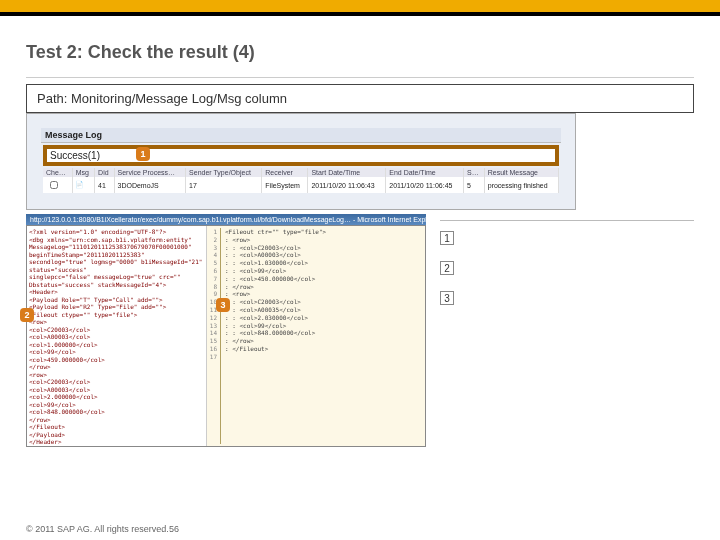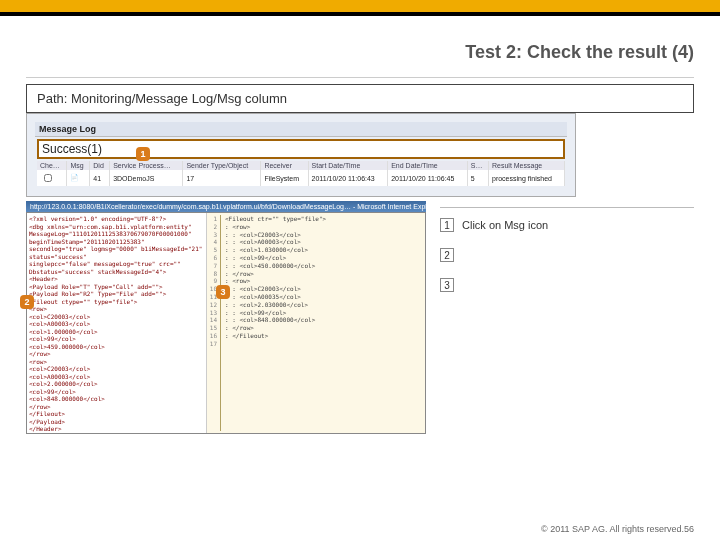--- a/index.html
+++ b/index.html
@@ -1,47 +1,47 @@
 <!DOCTYPE html>
 <html><head>
 <meta charset="utf-8">
 <style>
   * { box-sizing: border-box; }
   body { margin: 0; font-family: Arial, sans-serif; background: #fff; width: 720px; height: 540px; position: relative; }
   .top-bar { height: 12px; background: #f0ab00; width: 100%; }
   .top-border { height: 4px; background: #000; width: 100%; }
   .slide { padding: 20px 26px 0 26px; }
-  .title { font-size: 18px; font-weight: bold; color: #555; margin: 6px 0 14px 0; text-align: right; }
+  .title { font-size: 18px; font-weight: bold; color: #555; margin: 6px 0 14px 0; }
   .hr-top { height: 1px; background: #ccc; margin-bottom: 6px; }
   .path-box { border: 1px solid #444; padding: 6px 10px; font-size: 13px; color: #333; }
   .content { display: flex; flex-direction: column; }
   .msg-log-row {  }
-  .msg-log-box { background: #eaeef5; border: 1px solid #aaa; font-size: 8px; color: #222; padding: 8px; width: 550px; }
+  .msg-log-box { background: #eaeef5; border: 1px solid #aaa; font-size: 8px; color: #222; padding: 14px; width: 550px; }
   .msg-header { background: #dde3ee; border-bottom: 1px solid #bbb; padding: 2px 4px; font-weight: bold; font-size: 9px; }
-  .msg-success { background: #fff; border: 2px solid #a16207; margin: 2px; padding: 1px 3px; font-size: 12px; }
+  .msg-success { background: #fff; border: 4px solid #a16207; margin: 2px; padding: 1px 3px; font-size: 10px; }
   .msg-table { background: #fff; margin: 2px; }
   .msg-table table { border-collapse: collapse; font-size: 7px; width: 100%; }
   .msg-table th, .msg-table td { border-right: 1px solid #ddd; padding: 1px 3px; text-align: left; white-space: nowrap; }
   .msg-table th { background: #e8e8f0; font-weight: normal; color: #445; }
   .marker { position: absolute; width: 14px; height: 14px; background: #d97b1a; color: #fff; border-radius: 4px; font-size: 9px; font-weight: bold; display: flex; align-items: center; justify-content: center; z-index: 10; }
   .lower { display: flex; gap: 4px; margin-top: 4px; }
   .ie-window { width: 400px; }
   .ie-title { background: linear-gradient(#3c6aa0,#5a8ac0); color: #fff; font-size: 7px; padding: 2px 4px; white-space: nowrap; overflow: hidden; }
   .ie-body { border: 1px solid #888; background: #fff; }
   .xml-pane { display: flex; height: 220px; }
   .xml-left { width: 180px; border-right: 1px solid #ccc; overflow: hidden; font-family: monospace; font-size: 6px; color: #800000; line-height: 1.25; padding: 2px; }
   .xml-right { flex: 1; background: #fdf8e6; overflow: hidden; font-family: monospace; font-size: 6px; line-height: 1.3; padding: 2px; display: flex; }
   .gutter { width: 12px; color: #888; text-align: right; padding-right: 3px; border-right: 1px solid #b0a060; }
   .code { flex: 1; padding-left: 4px; color: #444; }
   .hr-mid { height: 1px; background: #bbb; margin: 6px 0; }
   .right-side { flex: 1; padding-left: 10px; }
   .step-row { display: flex; gap: 8px; font-size: 11px; color: #333; margin-bottom: 12px; padding-top: 4px; }
   .step-num { width: 14px; height: 14px; border: 1px solid #888; font-size: 10px; display: flex; align-items: center; justify-content: center; color: #333; flex: 0 0 auto; }
   .step-text { flex: 1; line-height: 1.3; }
-  .footer { position: absolute; bottom: 6px; left: 26px; right: 26px; display: flex; justify-content: flex-end; font-size: 9px; color: #666; }
+  .footer { position: absolute; bottom: 6px; left: 26px; right: 26px; display: flex; justify-content: flex-start; font-size: 9px; color: #666; }
 </style>
 </head>
 <body>
 
 <div class="top-bar"></div>
 <div class="top-border"></div>
 
 <div class="slide">
   <div class="title">Test 2: Check the result (4)</div>
   <div class="hr-top"></div>
@@ -162,21 +162,20 @@
           </div>
         </div>
         <div class="marker" style="left:-6px; top:94px;">2</div>
         <div class="marker" style="left:190px; top:84px;">3</div>
       </div>
 
       <div class="right-side">
         <div class="hr-mid"></div>
         <div class="step-row">
           <div class="step-num">1</div>
-          <div class="step-text">Click on Msg icon</div>
         </div>
         <div class="step-row">
           <div class="step-num">2</div>
         </div>
         <div class="step-row">
           <div class="step-num">3</div>
         </div>
       </div>
     </div>
   </div>

